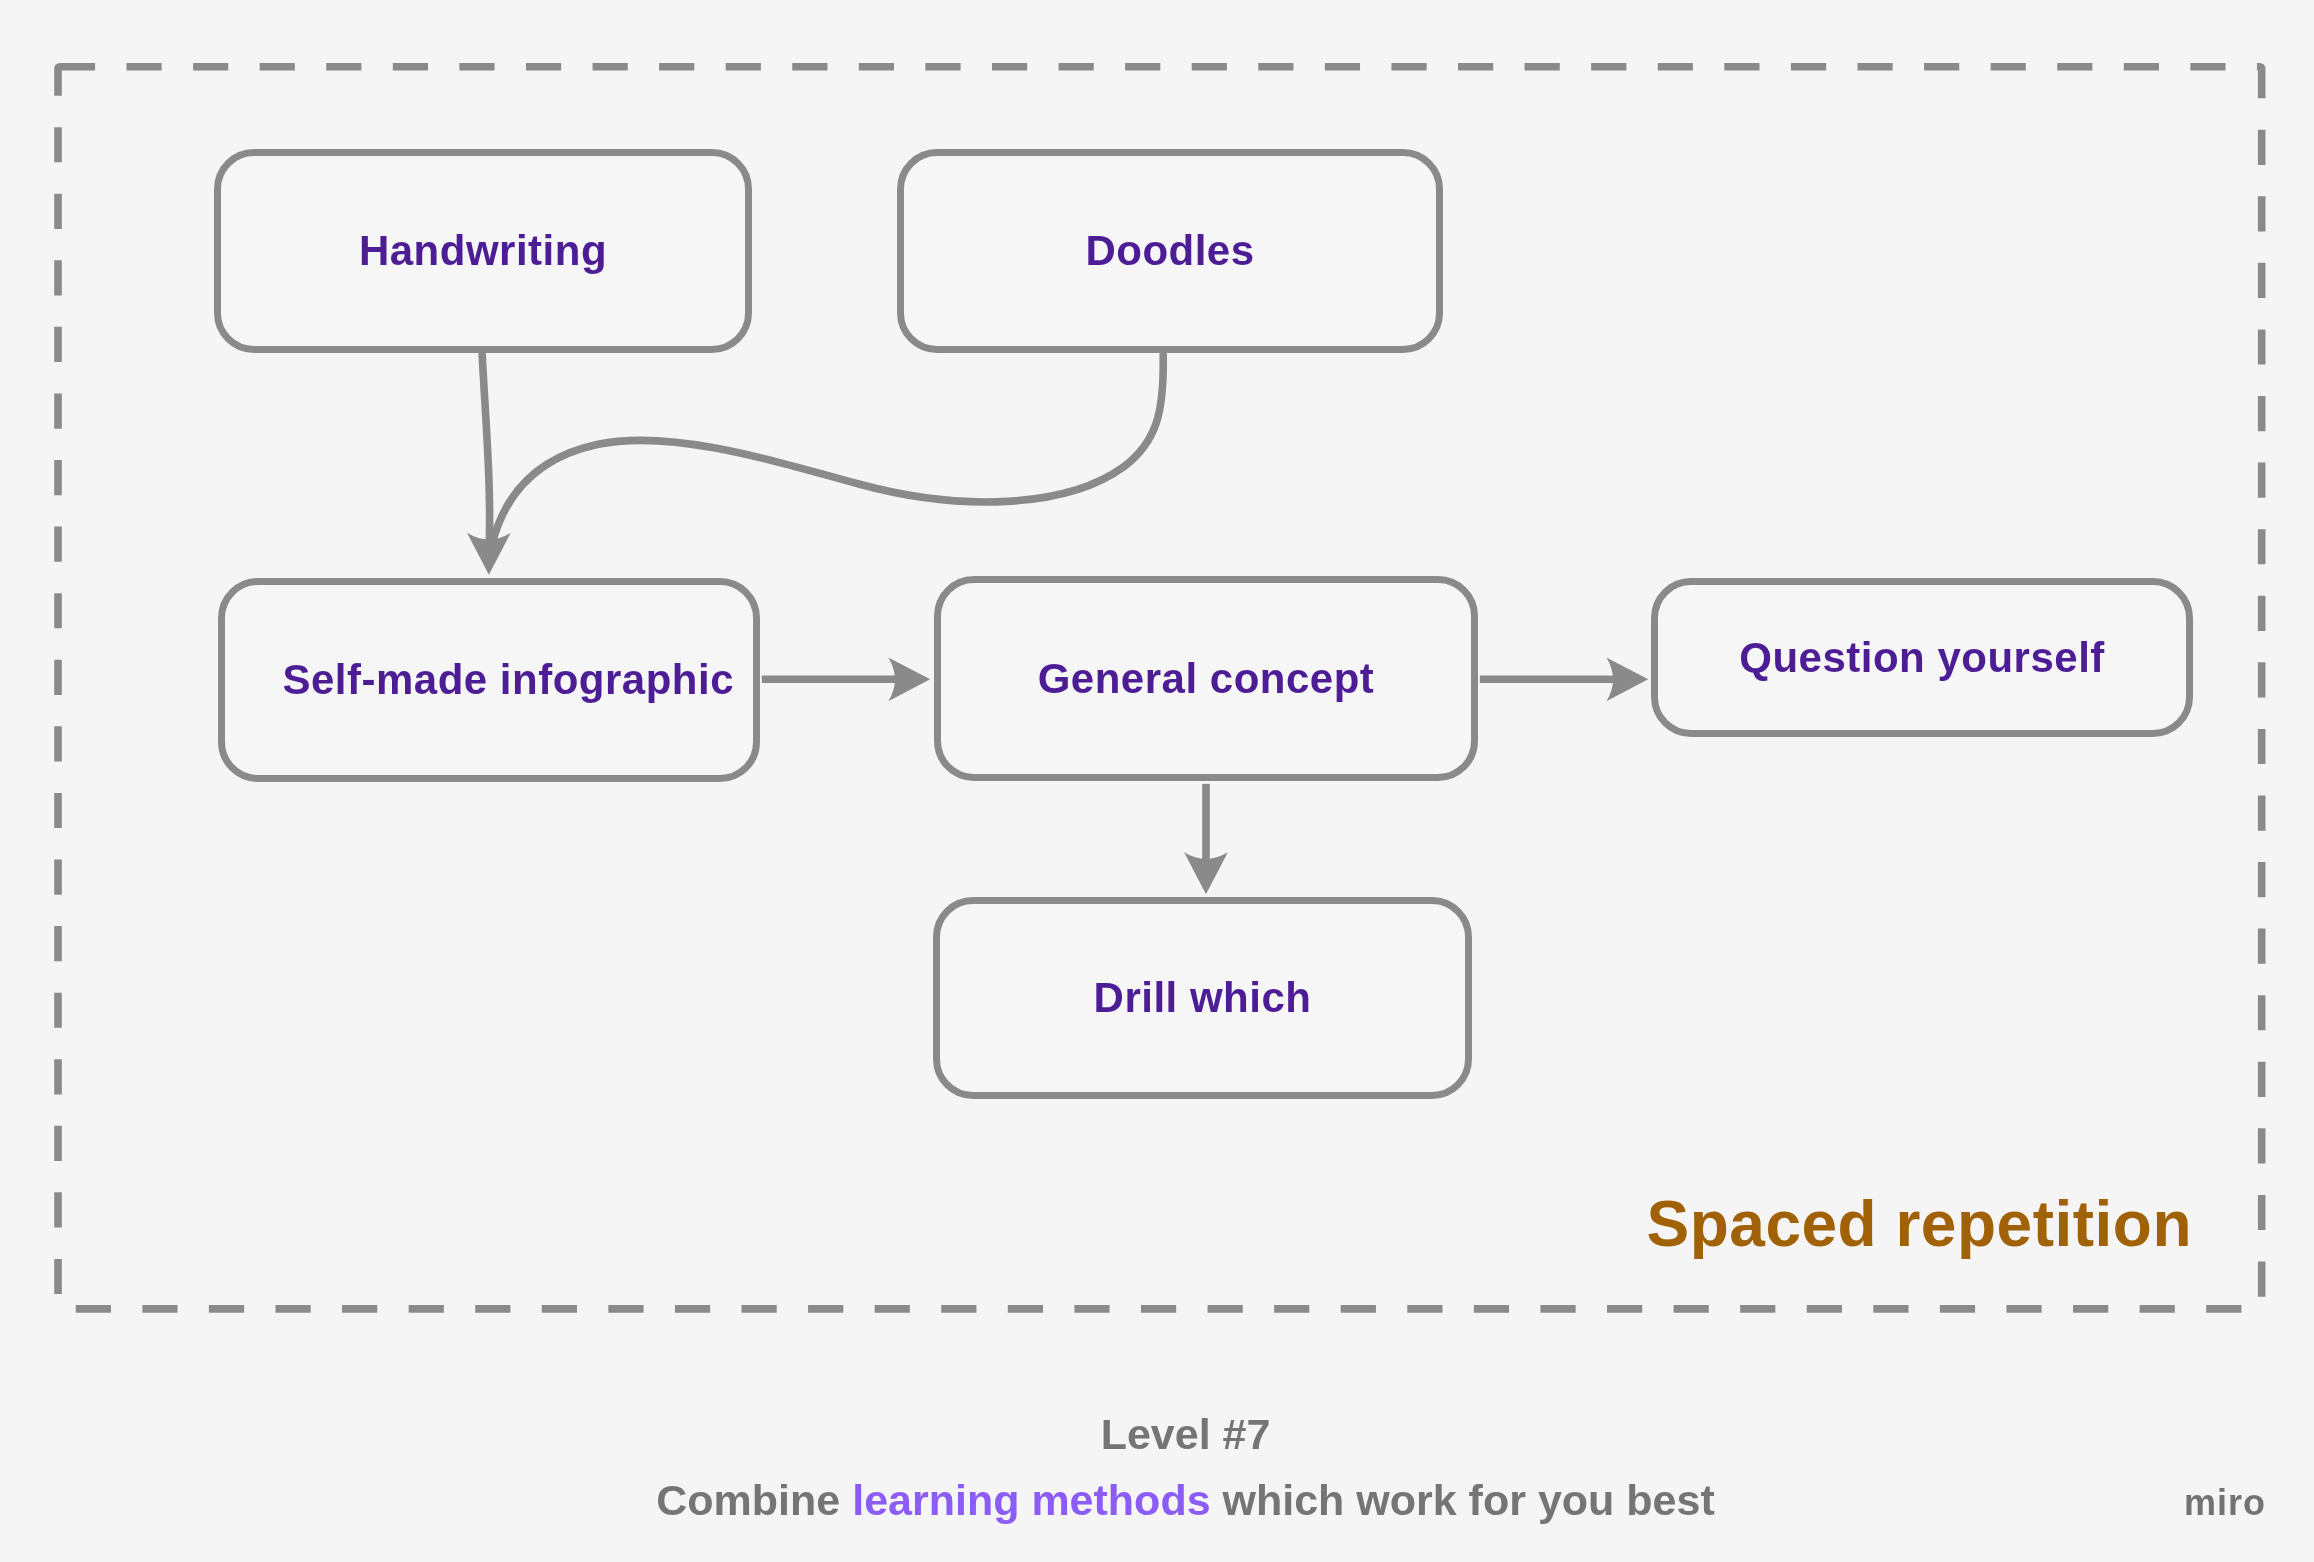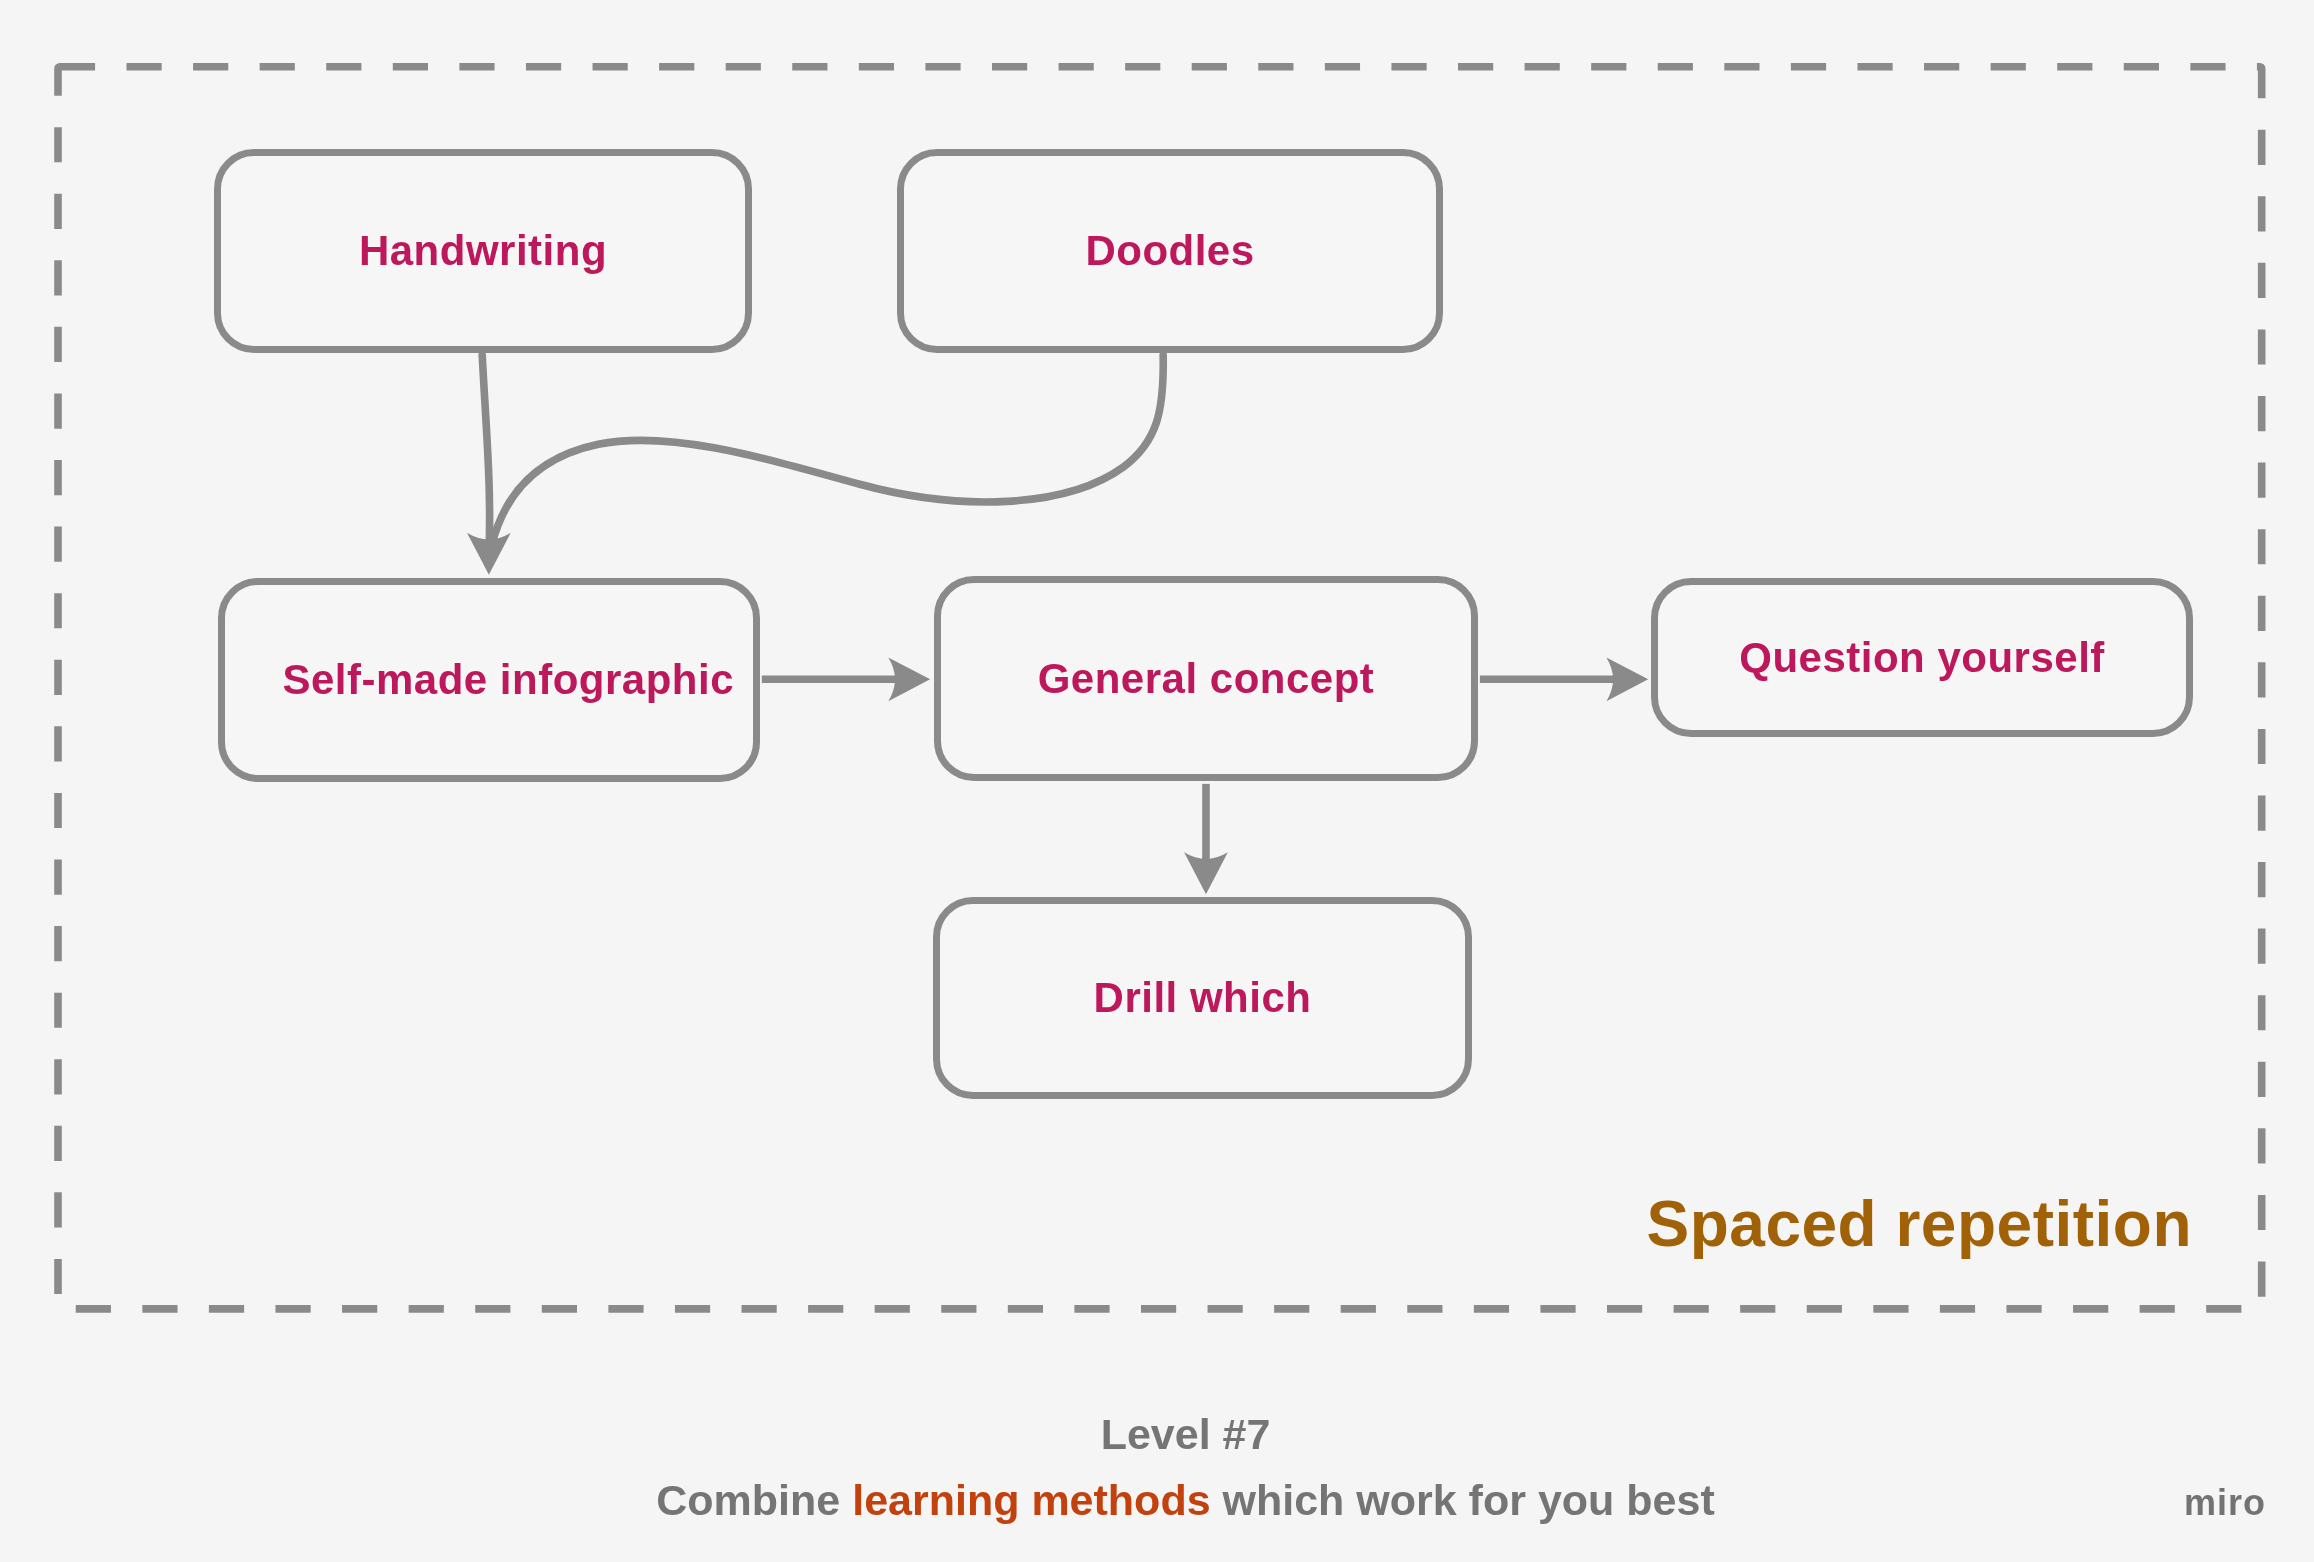--- a/index.html
+++ b/index.html
@@ -27,21 +27,21 @@
     border-radius:40px;
     background:#f6f6f7;
     display:flex;
     align-items:center;
     justify-content:center;
     text-align:center;
   }
   .node .label{
     font-size:42px;
     font-weight:bold;
-    color:#be185d;
+    color:#4c1d95;
     letter-spacing:0.5px;
     padding:0 19px;
   }
   .node-handwriting{left:214px;top:149px;width:538px;height:204px;}
   .node-doodles{left:897px;top:149px;width:546px;height:204px;}
   .node-selfmade{left:218px;top:578px;width:542px;height:204px;justify-content:flex-end;}
   .node-general{left:934px;top:576px;width:544px;height:205px;}
   .node-question{left:1651px;top:578px;width:542px;height:159px;}
   .node-drill{left:933px;top:897px;width:539px;height:202px;}
 
@@ -61,21 +61,21 @@
     right:0;
     top:1413px;
     text-align:center;
     font-size:43px;
     font-weight:bold;
     color:#757575;
     line-height:1.0;
   }
   .caption .line1{margin:0 0 23px 0;}
   .caption .line2{margin:0;}
-  .caption .hl{color:#c2410c;}
+  .caption .hl{color:#8b5cf6;}
   .watermark{
     position:absolute;
     left:2184px;
     top:1482px;
     font-size:36px;
     font-weight:600;
     color:#737373;
     letter-spacing:1px;
   }
 </style>

